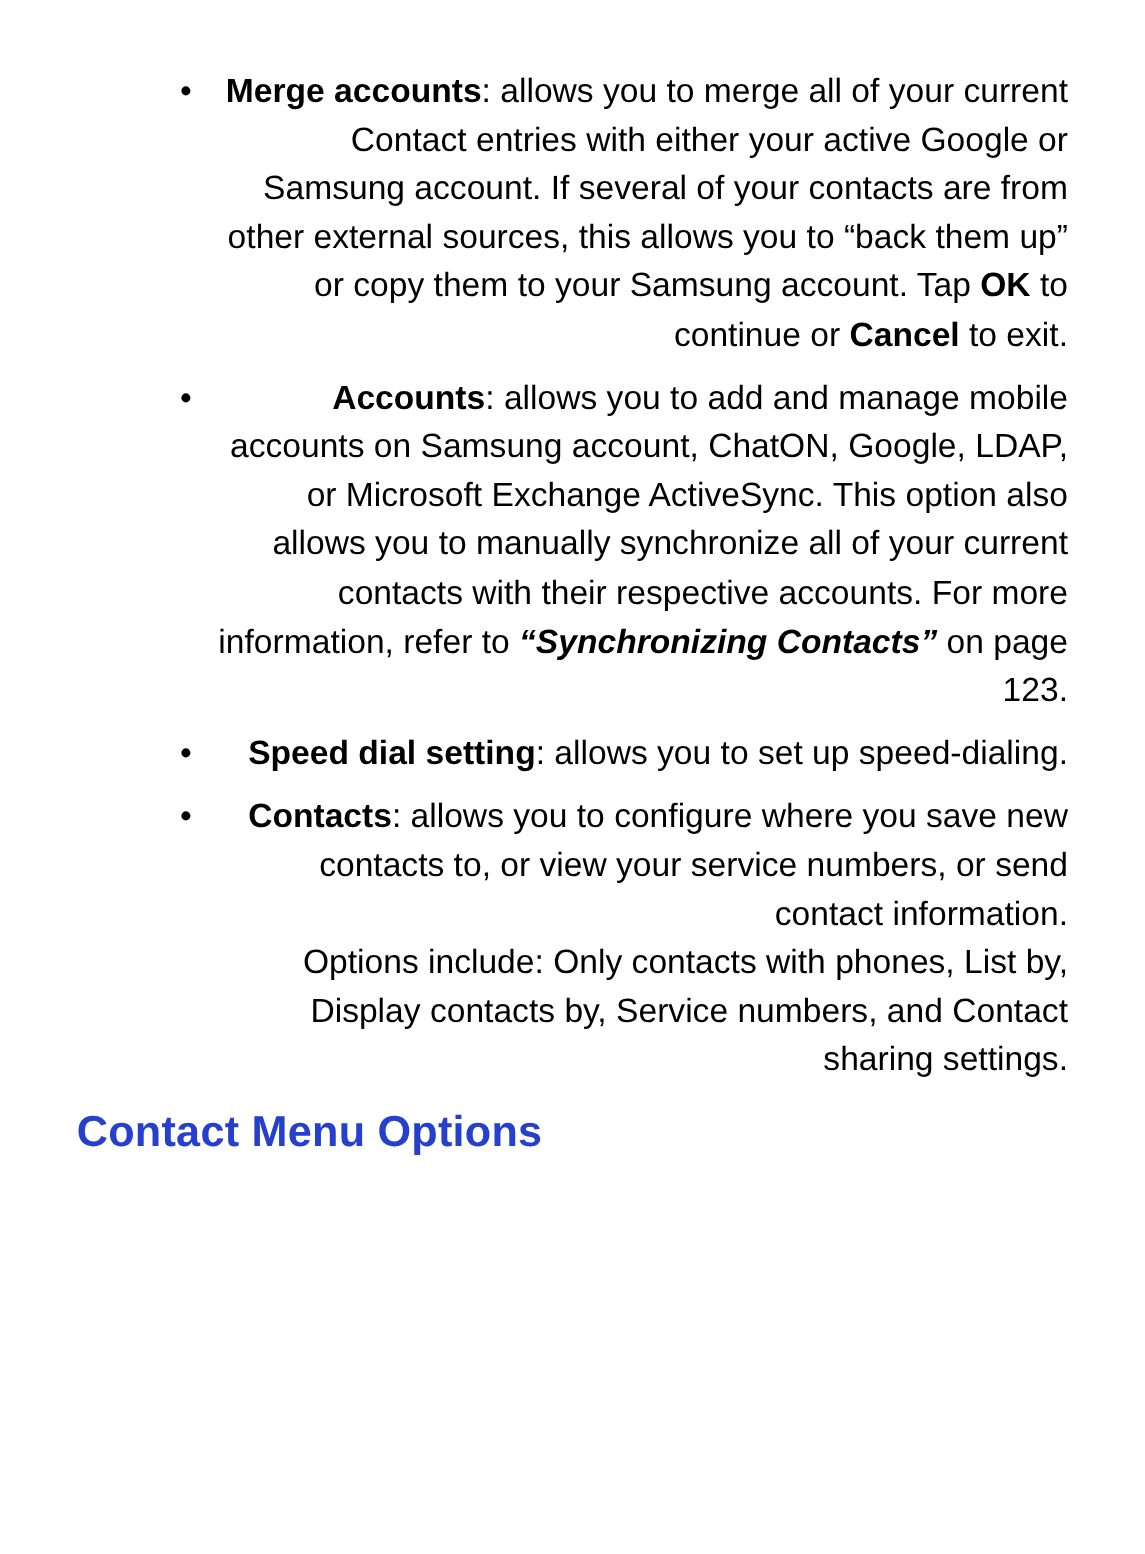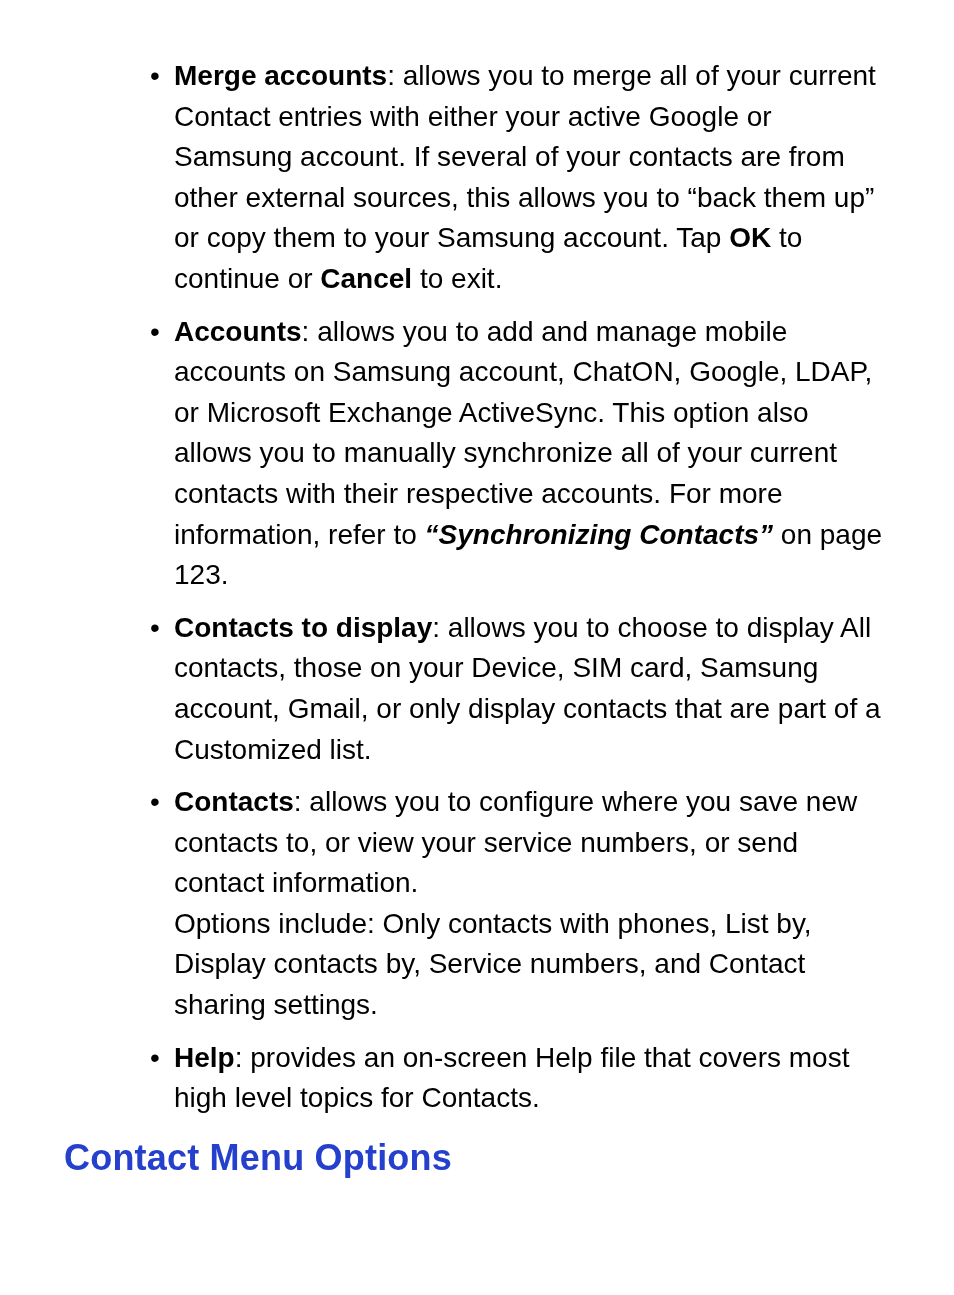--- a/index.html
+++ b/index.html
@@ -20,20 +20,21 @@
     list-style: none;
     margin: 0;
     padding: 0 0 0 110px;
     font-size: 28px;
     line-height: 1.45;
     font-stretch: condensed;
   }
   ul.bullets > li {
     position: relative;
     margin-bottom: 12px;
+    text-align: right;
   }
   ul.bullets > li::before {
     content: "•";
     position: absolute;
     left: -24px;
     top: 0;
     font-size: 28px;
   }
   .term {
     font-weight: bold;
@@ -61,32 +62,29 @@
   <ul class="bullets">
 
     <li>
       <span class="term">Merge accounts</span><span>: allows you to merge all of your current Contact entries with either your active Google or Samsung account. If several of your contacts are from other external sources, this allows you to “back them up” or copy them to your Samsung account. Tap </span><span class="bold-inline">OK</span><span> to continue or </span><span class="bold-inline">Cancel</span><span> to exit.</span>
     </li>
 
     <li>
       <span class="term">Accounts</span><span>: allows you to add and manage mobile accounts on Samsung account, ChatON, Google, LDAP, or Microsoft Exchange ActiveSync. This option also allows you to manually synchronize all of your current contacts with their respective accounts. For more information, refer to </span><span class="ref-italic">“Synchronizing Contacts”</span><span>  on page 123.</span>
     </li>
 
+    <li>
+      <span class="term">Speed dial setting</span><span>: allows you to set up speed-dialing.</span>
+    </li>
 
 
-    <li>
-      <span class="term">Contacts to display</span><span>: allows you to choose to display All contacts, those on your Device, SIM card, Samsung account, Gmail, or only display contacts that are part of a Customized list.</span>
-    </li>
 
     <li>
       <span class="term">Contacts</span><span>: allows you to configure where you save new contacts to, or view your service numbers, or send contact information.</span><br>
       <span>Options include: Only contacts with phones, List by, Display contacts by, Service numbers, and Contact sharing settings.</span>
     </li>
 
-    <li>
-      <span class="term">Help</span><span>: provides an on-screen Help file that covers most high level topics for Contacts.</span>
-    </li>
 
   </ul>
 
   <div class="section-heading">Contact Menu Options</div>
 
 </div>
 
 </body></html>

